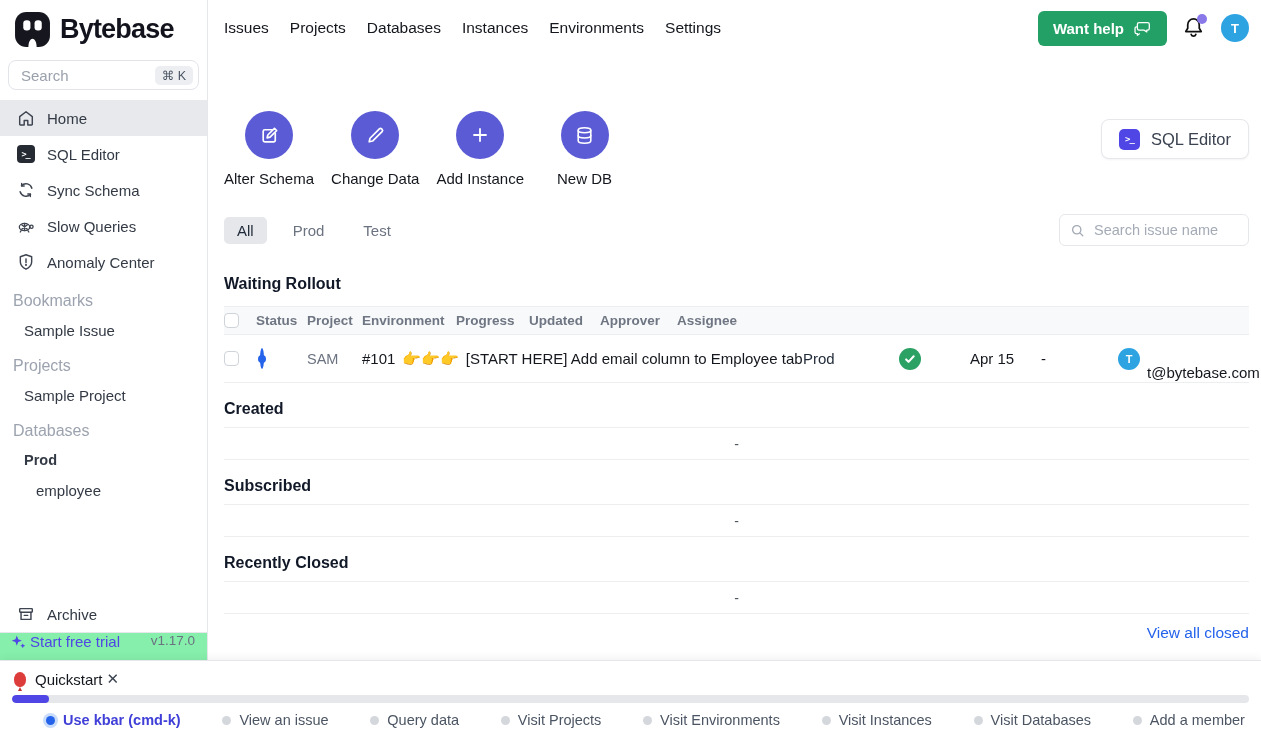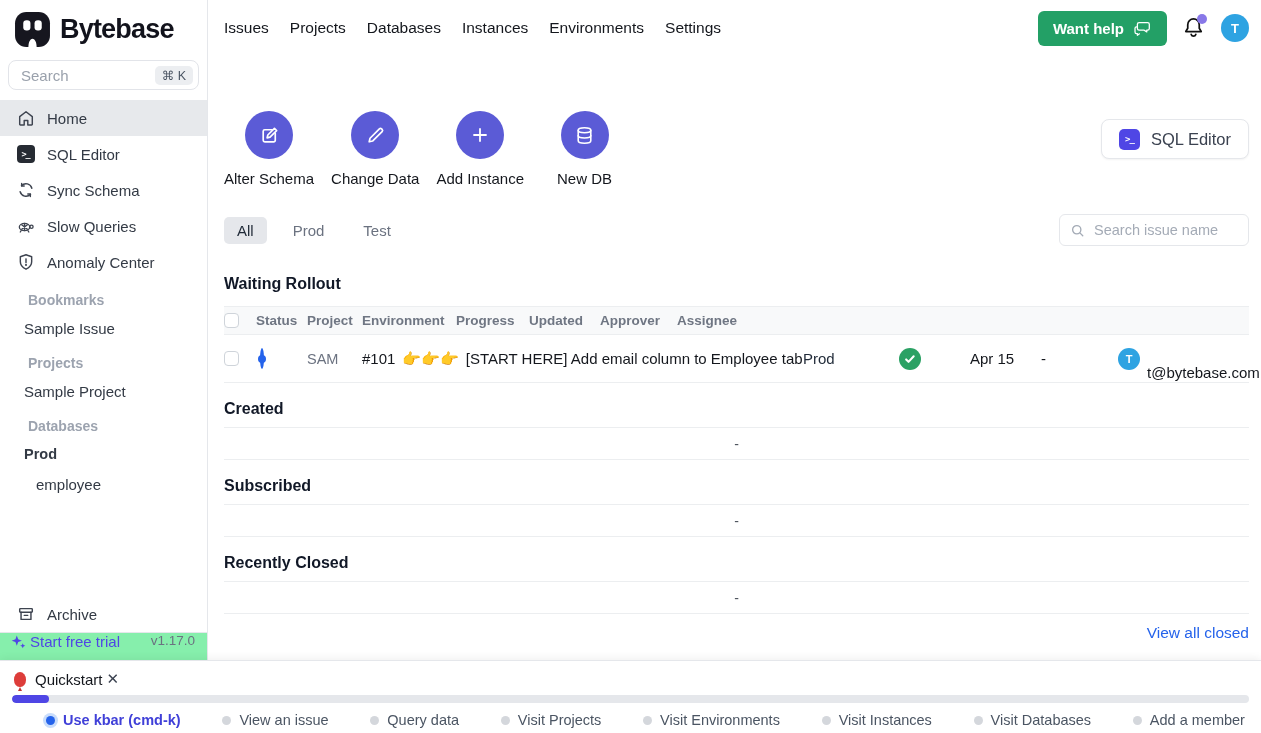--- a/index.html
+++ b/index.html
@@ -16,21 +16,21 @@
   .logo-mark { width:37px; height:37px; flex:none; }
   .logo-text { font-size:27px; font-weight:800; letter-spacing:-0.8px; color:#12131c; }
   .search-box { margin:2px 8px 10px; height:30px; border:1px solid #e2e4e9; border-radius:8px; display:flex; align-items:center; justify-content:space-between; padding:0 5px 0 10px; background:#fff; }
   .search-box input { border:none; outline:none; width:110px; font-size:15px; color:#374151; font-family:inherit; background:transparent; }
   .search-box input::placeholder { color:#9aa1ac; }
   .kbd { background:#eceef1; border-radius:5px; padding:2px 7px; font-size:12.5px; color:#4b5563; white-space:nowrap; }
   .nav-item { display:flex; align-items:center; gap:12px; height:36px; padding:0 16px; font-size:15px; color:#333a45; cursor:pointer; }
   .nav-item.active { background:#e7e9ec; }
   .nav-icon { width:19px; height:19px; flex:none; color:#3e4450; display:flex; align-items:center; justify-content:center; }
   .term-chip { width:18px; height:18px; background:#262b33; border-radius:4px; color:#fff; display:flex; align-items:center; justify-content:center; font-family:"DejaVu Sans Mono", monospace; font-size:8.5px; font-weight:700; letter-spacing:-1px; }
-  .section-label { padding:12px 28px 5px; font-size:14px; color:#9ca3af;font-weight:bold; }
+  .section-label { padding:12px 13px 5px; font-size:16px; color:#9ca3af; }
   .sub-item { display:flex; align-items:center; height:30px; padding:0 16px 0 24px; font-size:15px; color:#333a45; cursor:pointer; }
   .sub-item.env { font-weight:700; font-size:14.5px; }
   .sub-item.db { padding-left:36px; }
   .sidebar-spacer { flex:1; }
   .trial-row { border-top:1px solid #e5e7eb; background:#86efac; height:28px; display:flex; align-items:flex-start; justify-content:space-between; padding:0 12px 0 10px; }
   .trial-link { color:#4f46e5; font-size:15px; display:flex; align-items:center; gap:3px; cursor:pointer; }
   .version { color:#6b7280; font-size:13.5px; }
 
   
   .main { flex:1; display:flex; flex-direction:column; min-width:0;gap:25px; }

